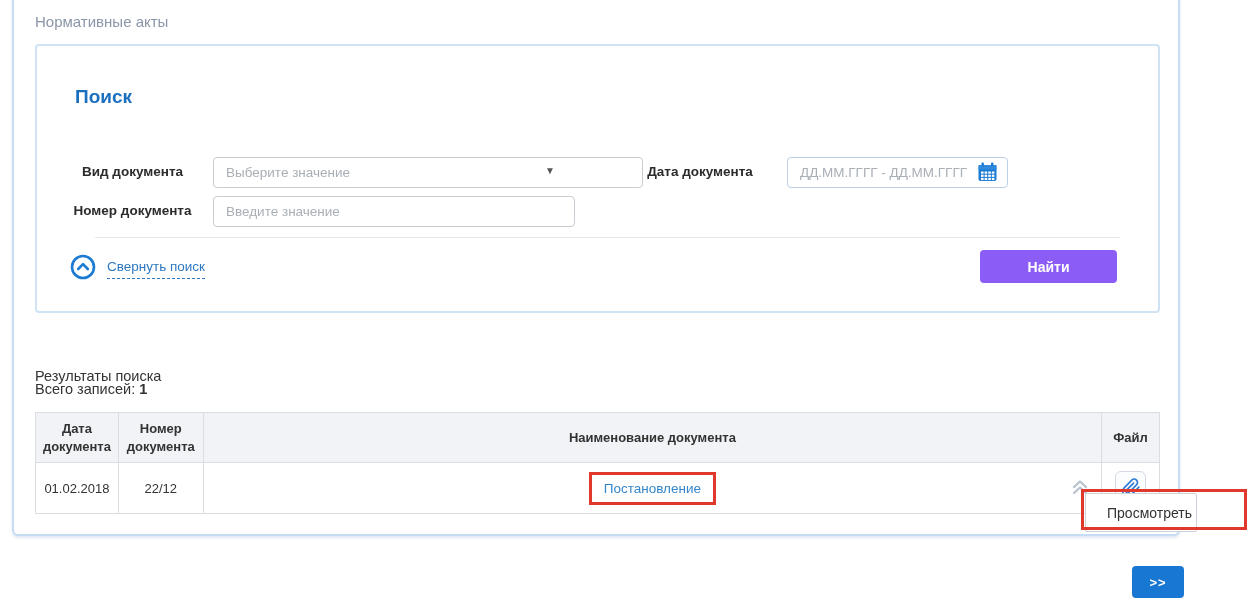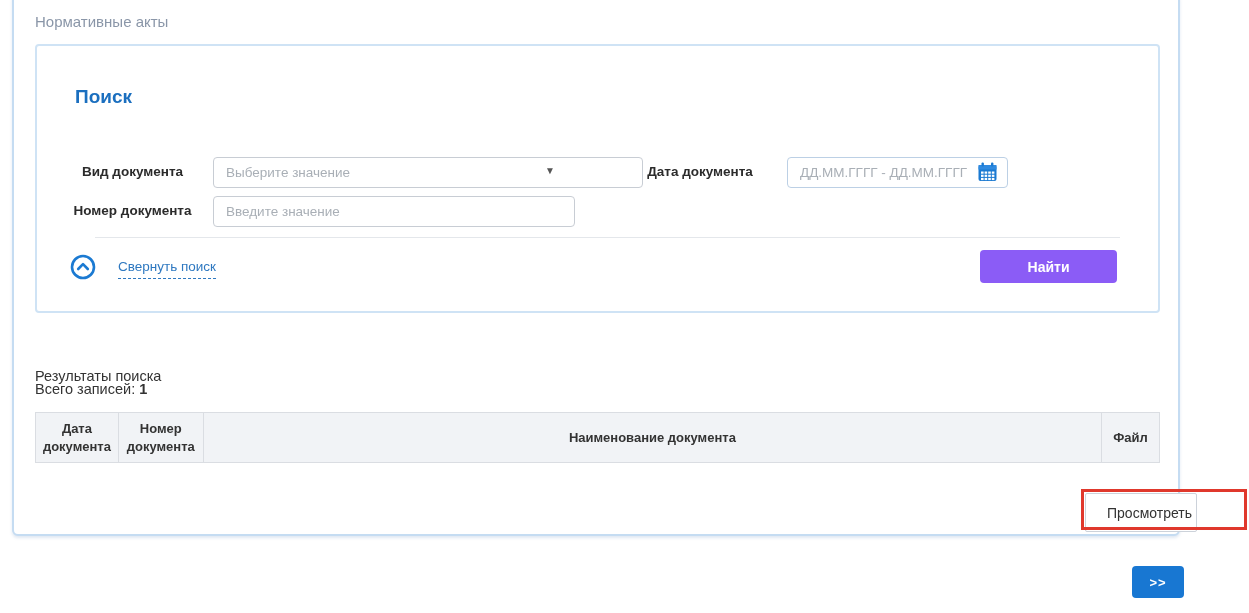--- a/index.html
+++ b/index.html
@@ -30,21 +30,21 @@
   .text-input::placeholder { color:#a9afb6; opacity:1; }
   .inp-doc-type   { left:213px; top:157px; width:430px; padding-right:40px; }
   .inp-doc-number { left:213px; top:196px; width:362px; }
   .inp-doc-date   { left:787px; top:157px; width:221px; border-color:#bcd0e5; padding-right:36px; }
 
   .select-arrow { position:absolute; left:545px; top:165px; font-size:10px; color:#555; pointer-events:none; }
   .calendar-icon { position:absolute; left:977px; top:162px; width:21px; height:21px; cursor:pointer; }
 
   .search-divider { position:absolute; left:95px; top:237px; width:1025px; height:1px; background:#e4e7eb; }
 
-  .collapse-link { position:absolute; left:70px; top:254px; display:flex; align-items:center; gap:22px; cursor:pointer; }
+  .collapse-link { position:absolute; left:70px; top:254px; display:flex; align-items:center; gap:11px; cursor:pointer; }
   .collapse-text { font-size:13.5px; color:#2e78c0; border-bottom:1px dashed #2e78c0; padding-bottom:4px; }
 
   .find-button { position:absolute; left:980px; top:250px; width:137px; height:33px;
     background:#8b5cf6; border:none; border-radius:4px; color:#fff; font-size:14px;
     font-weight:bold; font-family:"Liberation Sans", sans-serif; cursor:pointer; }
 
   
   .results-title { position:absolute; left:35px; top:344px; font-size:14.5px; color:#333;margin-top:24px; }
   .total-line { position:absolute; left:35px; top:381px; font-size:14.5px; color:#333; }
   .total-line b { font-weight:bold; }
@@ -143,20 +143,40 @@
     <b>1</b>
   </div>
 
   <div class="table">
     <div class="thead">
       <div class="th c1">Дата документа</div>
       <div class="th c2">Номер документа</div>
       <div class="th c3">Наименование документа</div>
       <div class="th c4">Файл</div>
     </div>
+    <div class="trow">
+      <div class="td c1">01.02.2018</div>
+      <div class="td c2">22/12</div>
+      <div class="td c3">
+        <span class="annotation-box-link"><a class="doc-link">Постановление</a></span>
+        <span class="collapse-row-icon">
+          <svg width="18" height="21" viewBox="0 0 18 21" fill="none">
+            <polyline points="3,10 9,4.5 15,10" stroke="#b7c0cb" stroke-width="2.2" stroke-linecap="round" stroke-linejoin="round"></polyline>
+            <polyline points="3,16 9,10.5 15,16" stroke="#b7c0cb" stroke-width="2.2" stroke-linecap="round" stroke-linejoin="round"></polyline>
+          </svg>
+        </span>
+      </div>
+      <div class="td c4">
+        <span class="file-button">
+          <svg width="20" height="20" viewBox="0 0 24 24" fill="none">
+            <path d="M21.44 11.05l-9.19 9.19a6 6 0 0 1-8.49-8.49l9.19-9.19a4 4 0 0 1 5.66 5.66l-9.2 9.19a2 2 0 0 1-2.83-2.83l8.49-8.48" stroke="#2f7cd6" stroke-width="2" stroke-linecap="round" stroke-linejoin="round"></path>
+          </svg>
+        </span>
+      </div>
+    </div>
   </div>
 
   <div class="tooltip">Просмотреть</div>
   <div class="annotation-box-tooltip"></div>
 
   <button class="next-button">&gt;&gt;</button>
 
 </div>
 
 </body></html>

